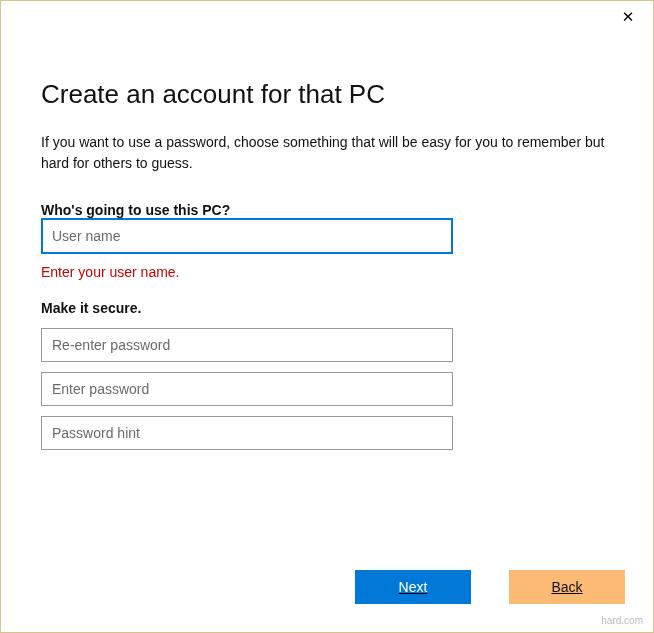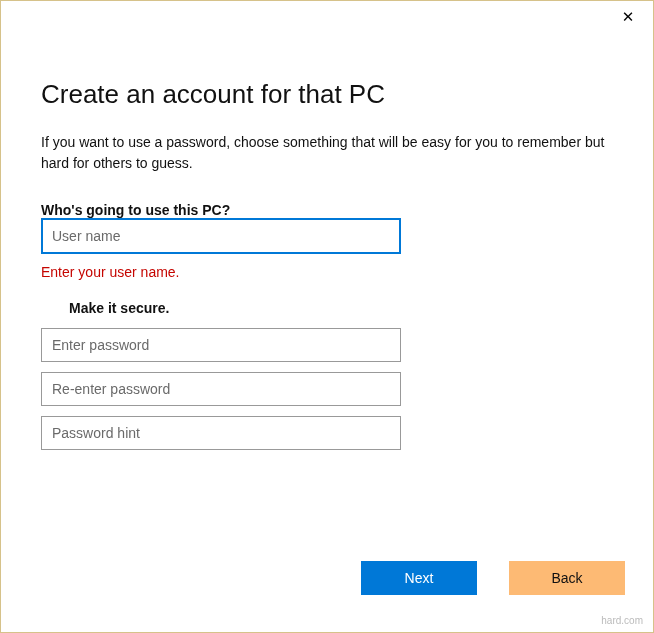--- a/index.html
+++ b/index.html
@@ -49,21 +49,21 @@
       line-height: 1.5;
       margin-bottom: 28px;
     }
     .section-label {
       font-size: 14px;
       font-weight: 600;
       color: #111;
       margin-bottom: 0;
     }
     .text-input {
-      width: 360px;
+      width: 412px;
       height: 34px;
       border: 1px solid #999;
       font-size: 14px;
       padding: 0 10px;
       color: #333;
       outline: none;
       display: block;
       margin-bottom: 10px;
       font-family: "Segoe UI", Tahoma, sans-serif;
     }
@@ -79,31 +79,31 @@
       font-size: 14px;
       color: #c50500;
       margin-top: 4px;
       margin-bottom: 20px;
     }
     .section-two {
       margin-top: 0;
     }
     .section-two .section-label {
       margin-bottom: 12px;
-      margin-left: 28px;
     }
     .section-two .text-input {
       margin-bottom: 10px;
     }
     .button-bar {
       position: absolute;
-      bottom: 37px;
+      bottom: 28px;
       right: 28px;
       display: flex;
-      gap: 4px;
+      gap: 10px;
+      text-decoration: underline;
     }
     .btn {
       width: 116px;
       height: 34px;
       font-size: 14px;
       border: none;
       cursor: pointer;
       font-family: "Segoe UI", Tahoma, sans-serif;
     }
     .btn-primary {
@@ -135,22 +135,22 @@
     <p class="subtitle">If you want to use a password, choose something that will be easy for you to remember but hard for others to guess.</p>
 
     <div>
       <div class="section-label">Who's going to use this PC?</div>
       <input type="text" class="text-input focused" placeholder="User name" style="">
       <div class="error-text">Enter your user name.</div>
     </div>
 
     <div class="section-two">
       <div class="section-label">Make it secure.</div>
+      <input type="password" class="text-input" placeholder="Re-enter password" style="">
       <input type="password" class="text-input" placeholder="Enter password" style="">
-      <input type="password" class="text-input" placeholder="Re-enter password" style="">
       <input type="text" class="text-input" placeholder="Password hint" style="">
     </div>
   </div>
 
   <div class="button-bar">
     <button class="btn btn-primary">Next</button>
     <button class="btn btn-secondary">Back</button>
   </div>
 
   <div class="watermark">hard.com</div>

